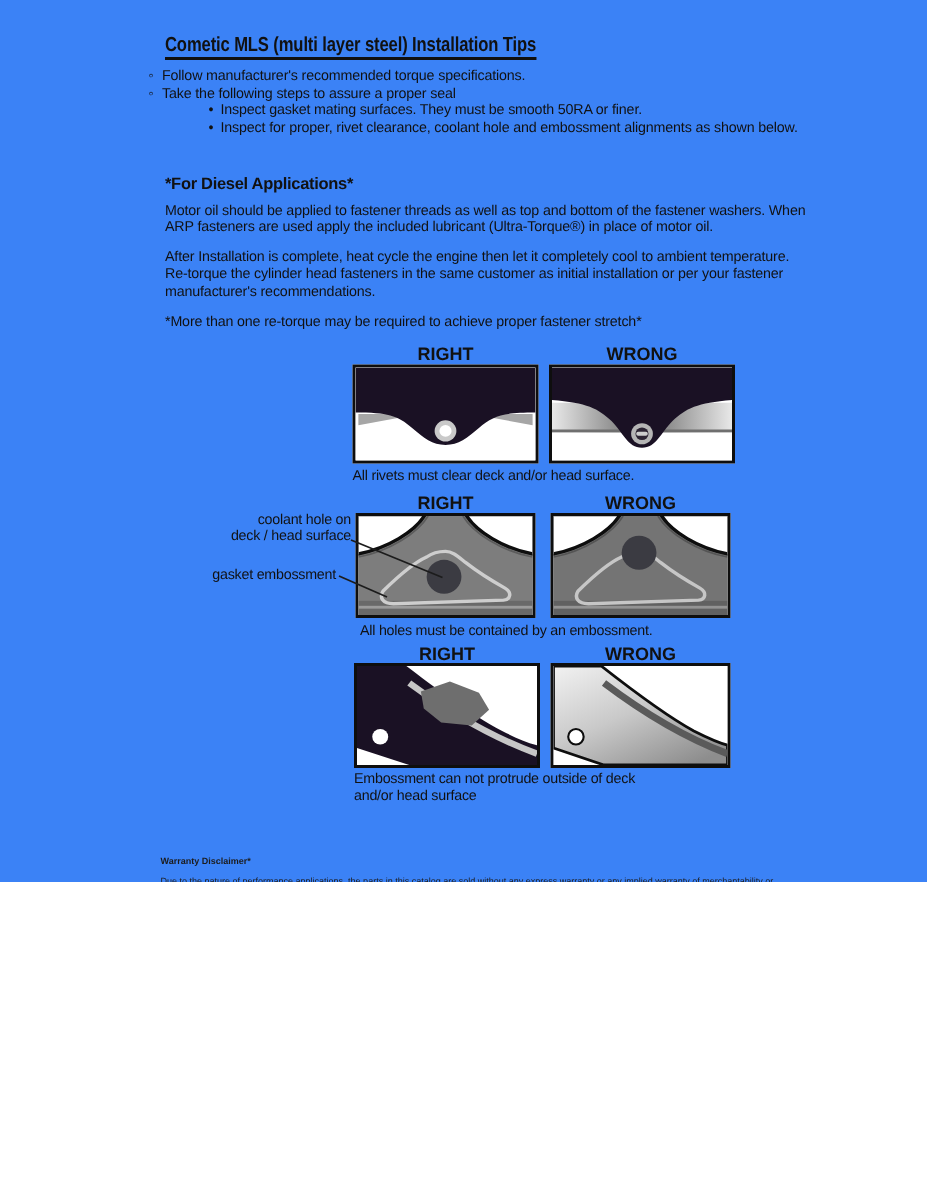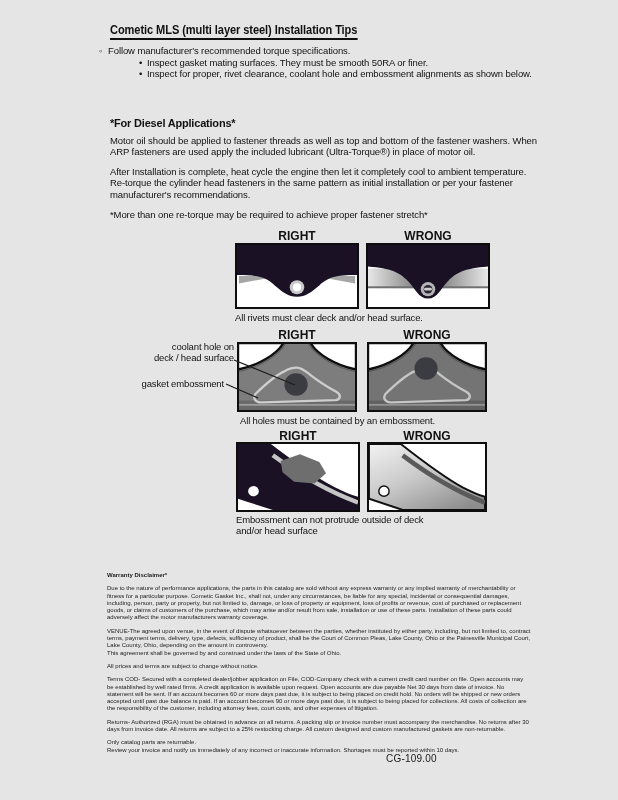--- a/index.html
+++ b/index.html
@@ -1,17 +1,17 @@
 <!DOCTYPE html>
 <html style="--text: #111111; --diagram_ink: #1a1124; --diagram_gray: #7d7d7d; --embossment_outline: #cecece;"><head>
 <meta charset="utf-8">
 <style>
   html,body{margin:0;padding:0;background:#ffffff;}
   #page{
-    position:relative;width:618px;height:800px;background:#e5e5e5;
+    position:relative;width:618px;height:588px;background:#3b82f6;
     font-family:"Liberation Sans",sans-serif;color:var(--text);
     overflow:hidden;letter-spacing:-0.1px;
   }
   
   #title{
     position:absolute;left:110px;top:22px;margin:0;
     font-size:13.5px;font-weight:bold;display:inline-block;
     border-bottom:2px solid #101010;padding-bottom:1px;
     transform:scaleX(0.82);transform-origin:0 0;white-space:nowrap;
   }
@@ -42,28 +42,29 @@
 </style>
 </head>
 <body>
 
 <div id="page">
 
   <h1 id="title">Cometic MLS (multi layer steel) Installation Tips</h1>
 
   <div class="tips">
     <div class="tip lvl1"><span class="mk">◦</span><span>Follow manufacturer's recommended torque specifications.</span></div>
+    <div class="tip lvl1"><span class="mk">◦</span><span>Take the following steps to assure a proper seal</span></div>
     <div class="tip lvl2"><span class="mk">•</span><span>Inspect gasket mating surfaces.  They must be smooth 50RA or finer.</span></div>
     <div class="tip lvl2"><span class="mk">•</span><span>Inspect for proper, rivet clearance, coolant hole and embossment alignments as shown below.</span></div>
   </div>
 
   <div class="diesel">
     <h2>*For Diesel Applications*</h2>
     <p>Motor oil should be applied to fastener threads as well as top and bottom of the fastener washers. When ARP fasteners are used apply the included lubricant (Ultra-Torque®) in place of motor oil.</p>
-    <p>After Installation is complete, heat cycle the engine then let it completely cool to ambient temperature. Re-torque the cylinder head fasteners in the same pattern as initial installation or per your fastener manufacturer's recommendations.</p>
+    <p>After Installation is complete, heat cycle the engine then let it completely cool to ambient temperature. Re-torque the cylinder head fasteners in the same customer as initial installation or per your fastener manufacturer's recommendations.</p>
     <p>*More than one re-torque may be required to achieve proper fastener stretch*</p>
   </div>
 
   <div class="figlabel" style="left:235px;top:229px;width:124px;">RIGHT</div>
   <div class="figlabel" style="left:366px;top:229px;width:124px;">WRONG</div>
 
   <div class="fig" style="left:235px;top:243px;width:124px;height:66px;">
     <svg viewBox="0 0 124 66" preserveAspectRatio="none">
       <rect width="124" height="66" fill="#ffffff"></rect>
       <path d="M2,33 L44,33 L2,41 Z" fill="#a6a6a6"></path>

